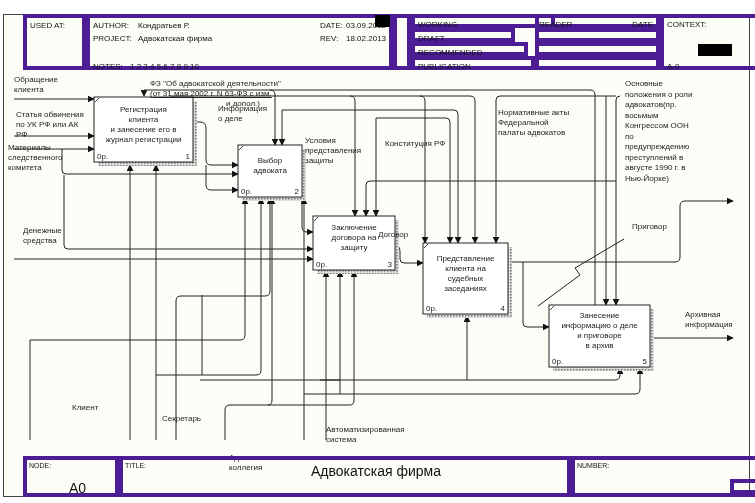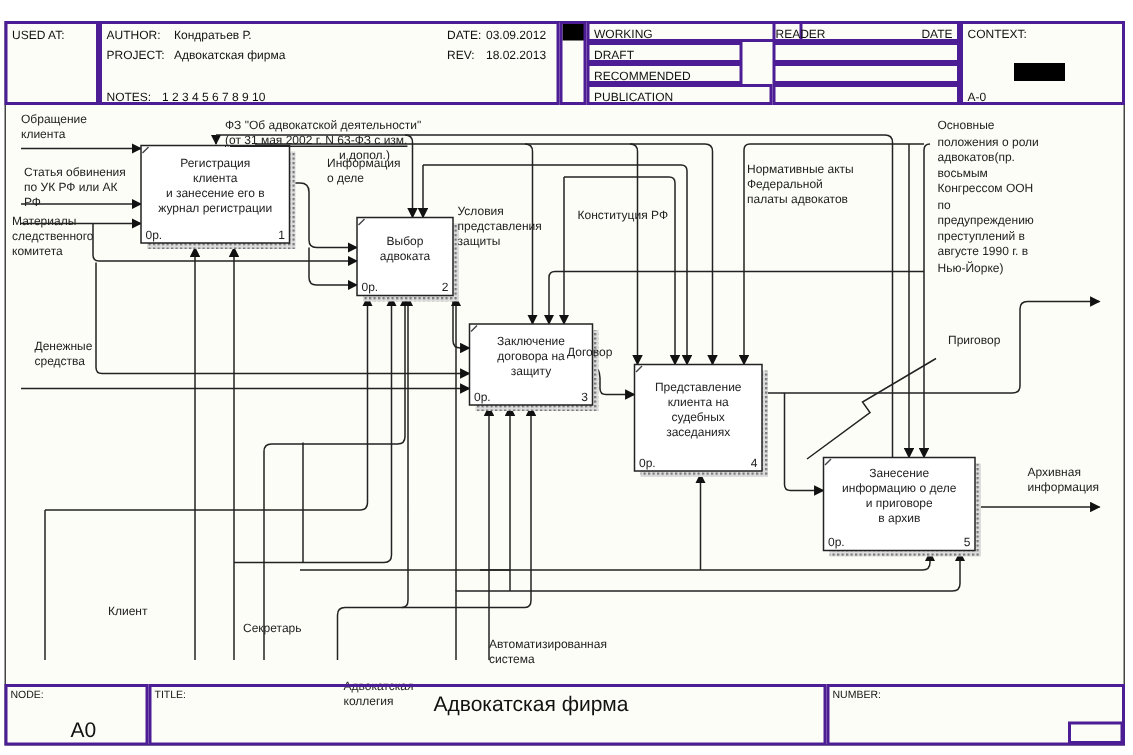--- a/index.html
+++ b/index.html
@@ -1,21 +1,21 @@
 <!DOCTYPE html>
 <html><head>
 <meta charset="utf-8">
 <style>
   html, body { margin: 0; padding: 0; background: #ffffff; }
   body { width: 755px; height: 503px; position: relative; overflow: hidden;
          font-family: "Liberation Sans", sans-serif; color: #111; }
   .frame { position: absolute; left: 3px; top: 14px; width: 747px; height: 483px;
            border: 1px solid #444; background: #fdfdf8; box-sizing: border-box; }
   .hdr { position: absolute; font-size: 8px; white-space: nowrap; }
-  .cell { position: absolute; border: 2px solid #4c1d95; box-sizing: border-box; }
+  .cell { position: absolute; border: 4px solid #4c1d95; box-sizing: border-box; margin-left: 20px; }
   svg text { font-family: "Liberation Sans", sans-serif; fill: #222; }
   .lbl { position: absolute; font-size: 8px; line-height: 10px; color: #222; white-space: nowrap; }
 </style>
 </head>
 <body>
 
 <div class="frame"></div>
 
 <div>
   <div class="cell" style="left:3px;top:14px;width:63px;height:56px;">
@@ -34,21 +34,21 @@
     <span class="hdr" style="left:256px;top:16px;">18.02.2013</span>
   </div>
   <div style="position:absolute;left:375px;top:15px;width:15px;height:12px;background:#000;"></div>
   <div class="cell" style="left:373px;top:14px;width:18px;height:56px;"></div>
   <div class="cell" style="left:391px;top:14px;width:144px;height:14px;">
       <span class="hdr" style="left:3px;top:2px;">WORKING</span>
     </div>
   <div class="cell" style="left:391px;top:28px;width:104px;height:14px;">
       <span class="hdr" style="left:3px;top:2px;">DRAFT</span>
     </div>
-  <div class="cell" style="left:391px;top:42px;width:104px;height:14px;">
+  <div class="cell" style="left:391px;top:42px;width:117px;height:14px;">
       <span class="hdr" style="left:3px;top:2px;">RECOMMENDED</span>
     </div>
   <div class="cell" style="left:391px;top:56px;width:124px;height:14px;">
       <span class="hdr" style="left:3px;top:2px;">PUBLICATION</span>
     </div>
   <div class="cell" style="left:515px;top:14px;width:125px;height:14px;">
     <span class="hdr" style="left:0;top:2px;">READER</span>
     <span class="hdr" style="right:3px;top:2px;">DATE</span>
   </div>
   <div class="cell" style="left:515px;top:28px;width:125px;height:14px;"></div>

